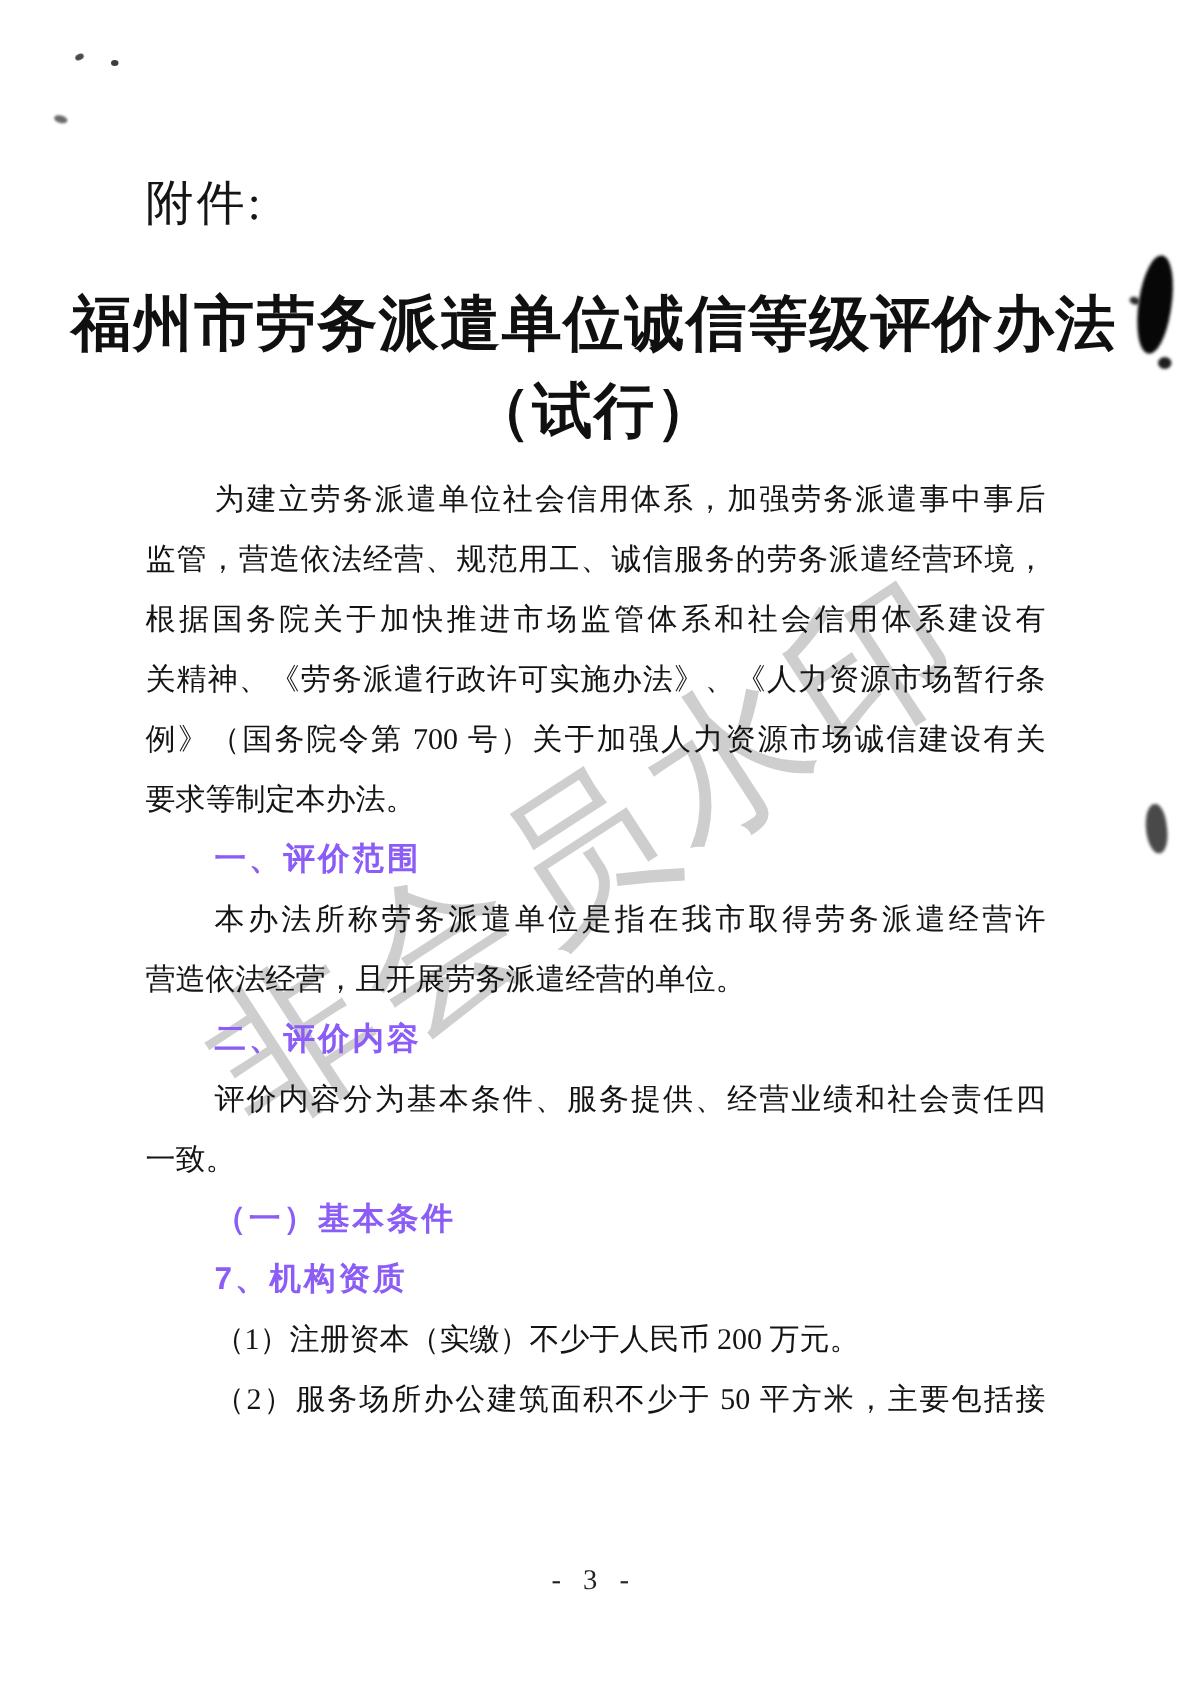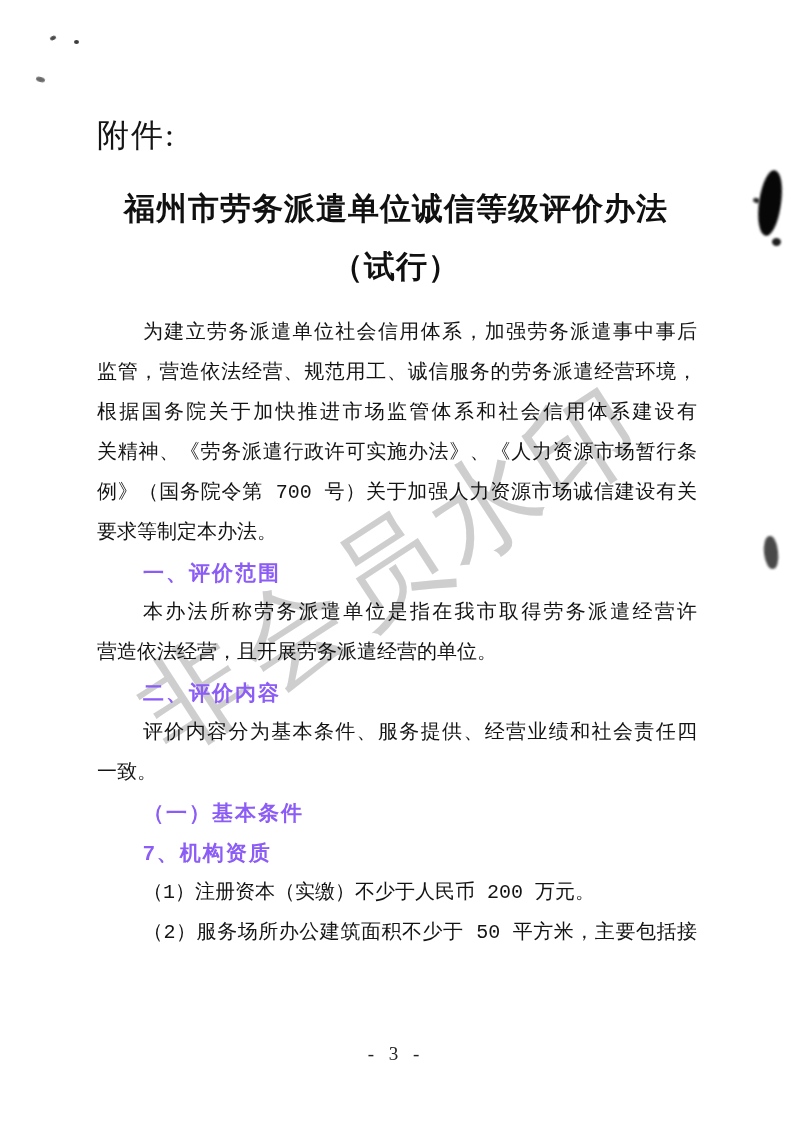--- a/index.html
+++ b/index.html
@@ -17,29 +17,29 @@
     font-size:108px;letter-spacing:7px;white-space:nowrap;
     color:#c3c3c3;opacity:.8;user-select:none;
   }
   .layer{position:absolute;z-index:2;}
   
   #attachment{left:97px;top:114px;font-size:32px;letter-spacing:2px;}
   
   .title-line{
     left:0;width:792px;text-align:center;
     font-family:"Liberation Sans","DejaVu Sans",sans-serif;
-    font-weight:700;font-size:31px;letter-spacing:1px;color:#101010;
+    font-weight:700;font-size:40px;letter-spacing:1px;color:#101010;
   }
   #title1{top:188px;}
   #title2{top:246px;}
   
   #body-col{left:97px;top:313px;width:600px;}
   .line{
     height:40px;line-height:40px;font-size:20px;
-    white-space:nowrap;color:#141414;font-family:Liberation Mono, monospace;
+    white-space:nowrap;color:#141414;
   }
   .line.fill{
     white-space:normal;text-align:justify;text-align-last:justify;
     text-justify:inter-character;
   }
   .line.indent{padding-left:46px;}
   .line.hd{
     font-family:"Liberation Sans","DejaVu Sans",sans-serif;
     font-weight:700;font-size:21px;letter-spacing:2px;color:#8b5cf6;
   }

